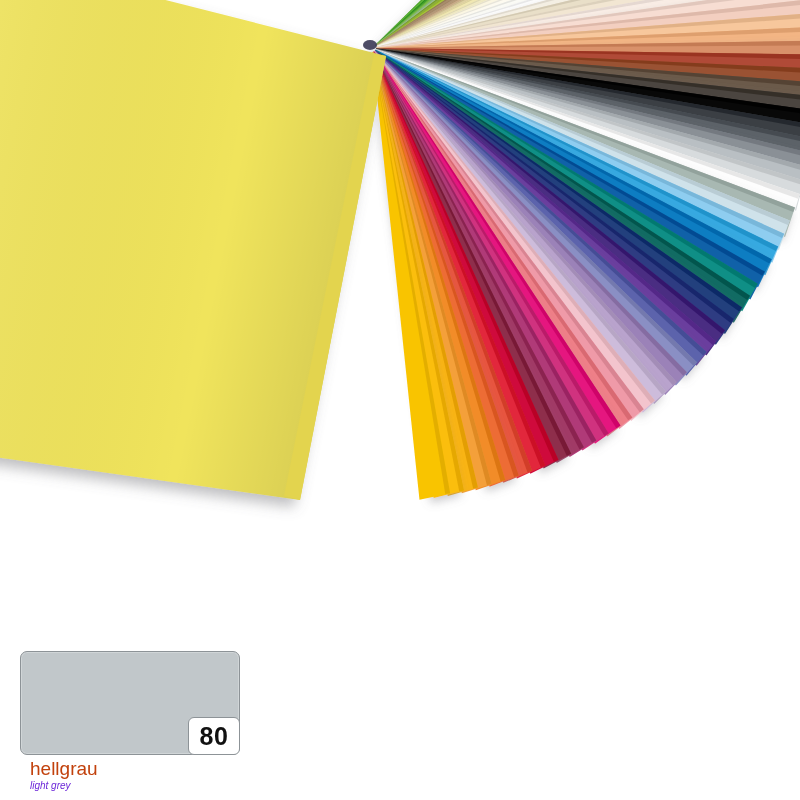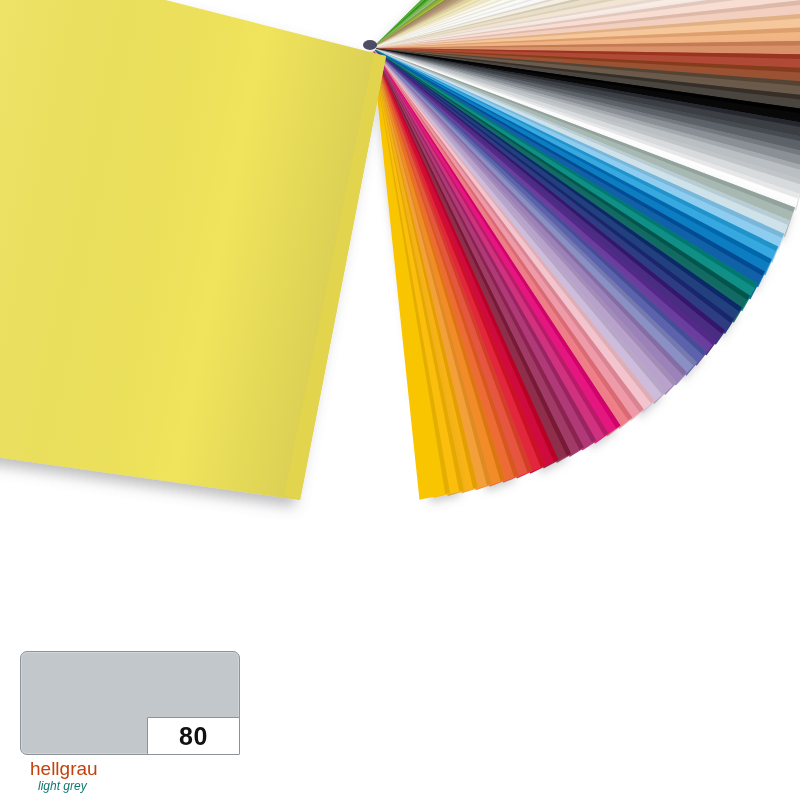--- a/index.html
+++ b/index.html
@@ -53,25 +53,25 @@
     border: 1px solid #8d9397;
     border-radius: 7px;
     box-sizing: border-box;
     background: #c1c7ca;
     box-shadow: inset 0 0 0 1px rgba(255,255,255,0.25);
   }
   #swatch-number-badge {
     position: absolute;
     right: -1px;
     bottom: -1px;
-    width: 93px;
+    width: 52px;
     height: 38px;
     background: #ffffff;
     border: 1px solid #8d9397;
-    border-radius: 1px;
+    border-radius: 6px;
     box-sizing: border-box;
     display: flex;
     align-items: center;
     justify-content: center;
   }
   #swatch-number-badge .num {
     font-family: "Liberation Sans", sans-serif;
     font-weight: bold;
     font-size: 25px;
     color: #111111;
@@ -84,27 +84,26 @@
   }
   #label-de {
     font-family: "Liberation Sans", sans-serif;
     font-size: 19px;
     color: #c2410c;
     line-height: 1.05;
     white-space: nowrap;
   }
   #label-en {
     font-family: "Liberation Sans", sans-serif;
-    font-size: 12px;
+    font-size: 10px;
     font-style: italic;
-    color: #0f766e;
+    color: #6d28d9;
     line-height: 1.1;
     margin-top: 1px;
     white-space: nowrap;
-    margin-left: 8px;
   }
 </style>
 </head>
 <body>
 
 <div id="stage">
 
   <div id="fan-wrap">
     <svg id="fan-svg" width="800" height="640" viewBox="0 0 800 640">
       <defs>

